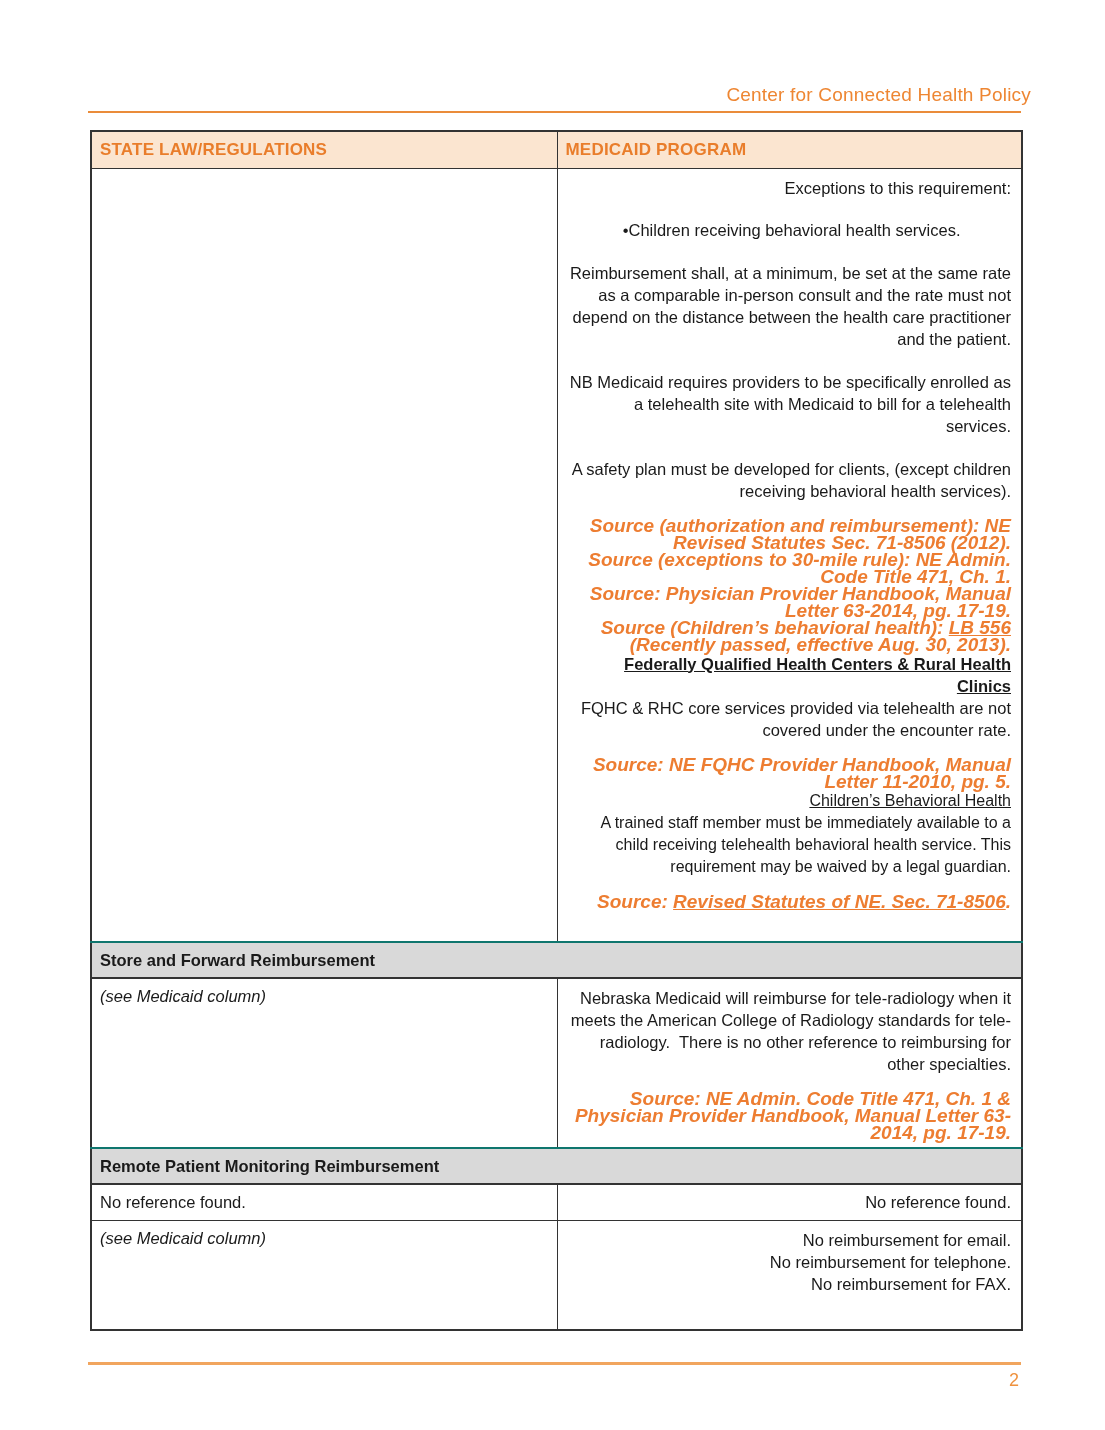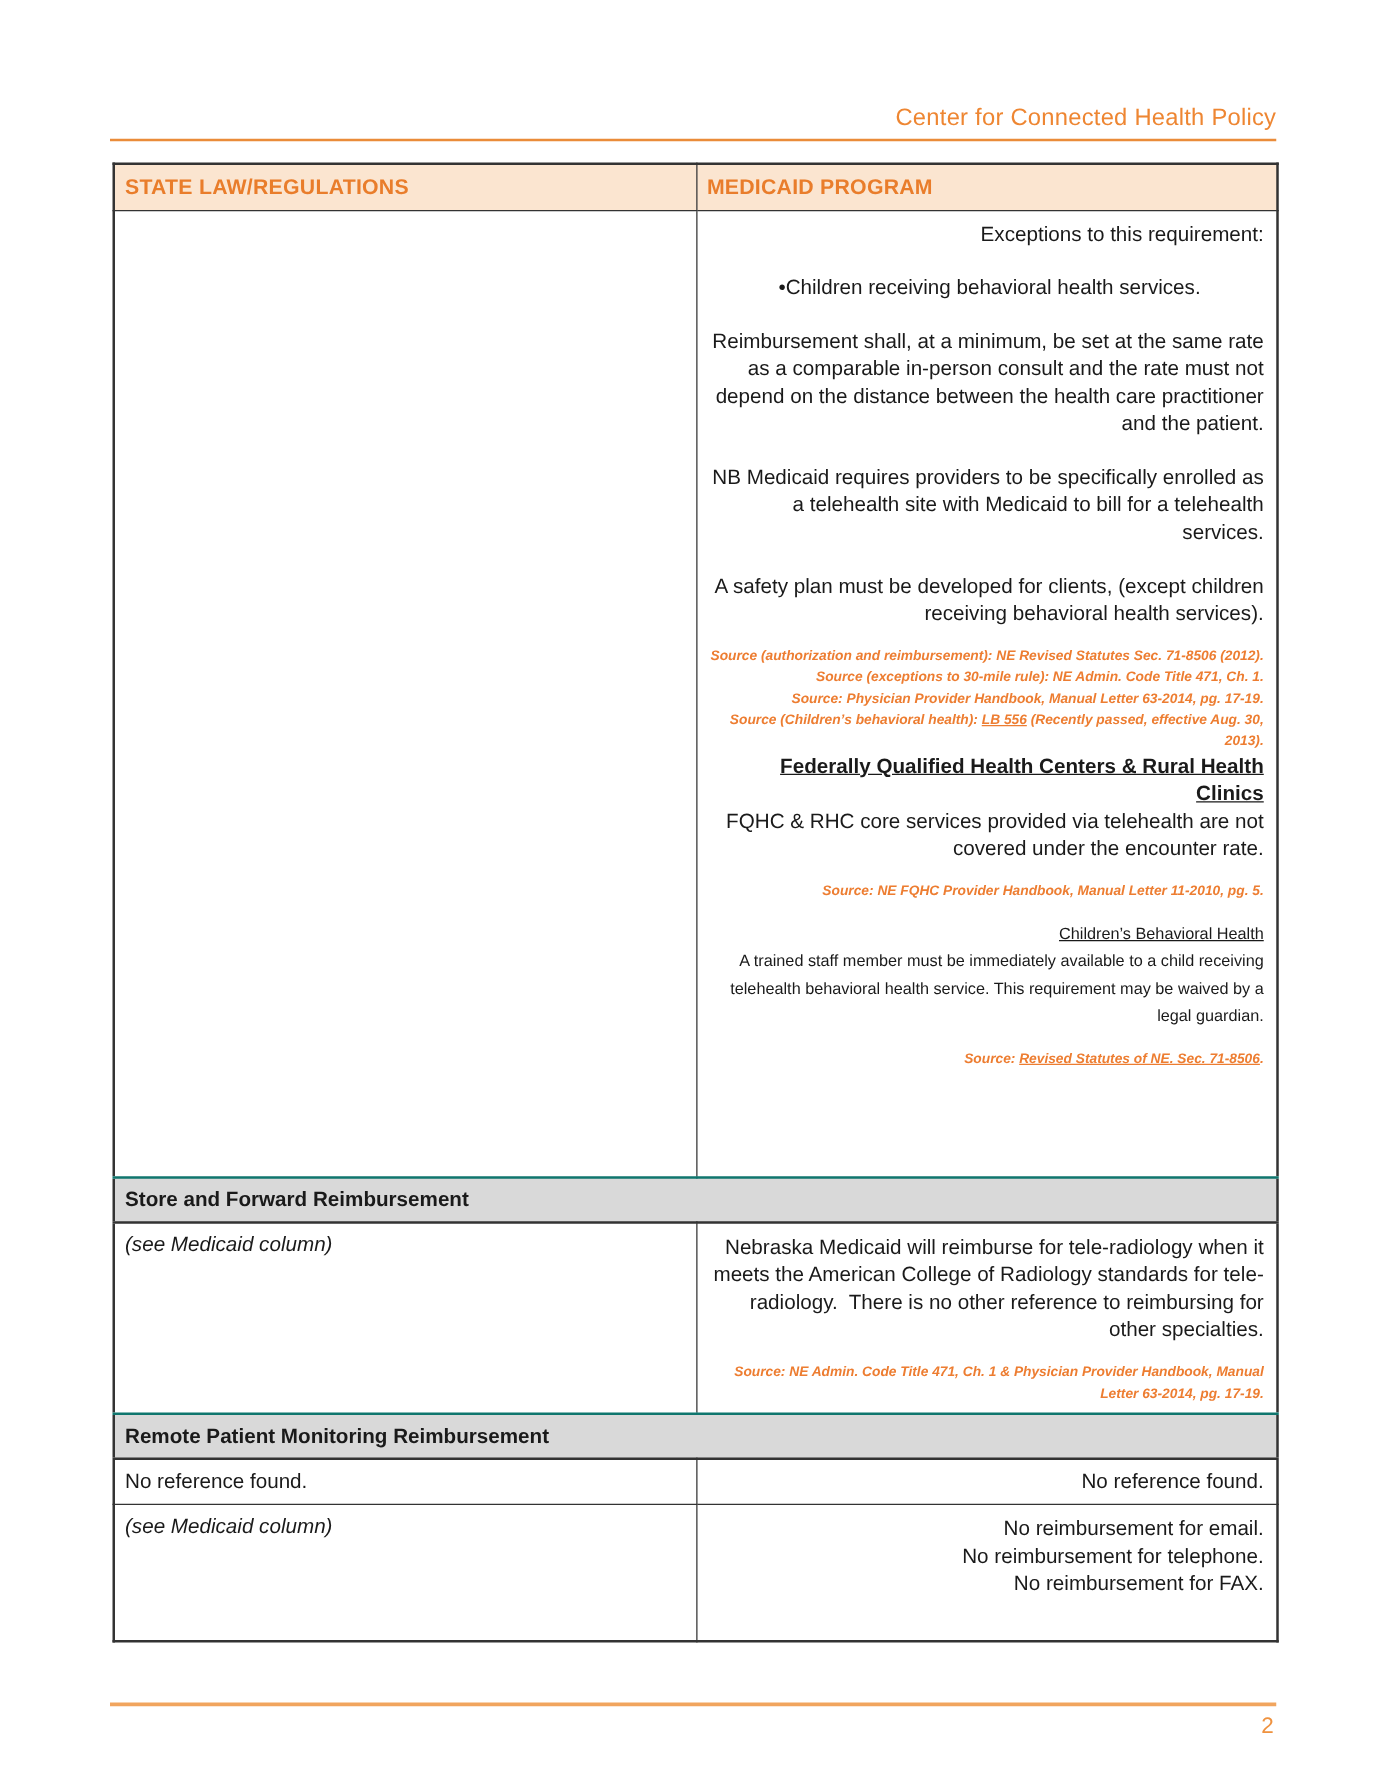--- a/index.html
+++ b/index.html
@@ -2,21 +2,21 @@
 <html><head>
 <meta charset="utf-8">
 <style>
   * { margin:0; padding:0; box-sizing:border-box; }
   html,body { background:#ffffff; }
   .page {
     position:relative; width:1105px; height:1430px; background:#ffffff;
     font-family:"Liberation Sans","DejaVu Sans",sans-serif; color:#1a1a1a;
   }
   .header-title {
-    position:absolute; top:84px; right:84px;
+    position:absolute; top:84px; right:74px;
     font-size:19px; color:#ee8632; letter-spacing:0.2px;
   }
   .header-rule {
     position:absolute; top:111px; left:88px; width:933px; height:2px;
     background:#ea8c3a;
   }
   table.policy-table {
     position:absolute; top:130px; left:90px; width:933px;
     border-collapse:collapse; table-layout:fixed;
   }
@@ -37,29 +37,29 @@
   td.cell { padding:6px 10px 6px 9px; font-size:16.5px; line-height:22px;text-align:right; }
   td.cell-left { padding:6px 10px 6px 8px; font-size:16.5px; line-height:22px;margin-top:40px; }
   .italic { font-style:italic; }
   .p-body { font-size:16.5px; line-height:22px; margin-top:21px; white-space:pre-wrap; }
   .p-first { margin-top:2px; }
   .bullet-row { display:flex; margin:20px 0 0 30px; font-size:16.5px; line-height:22px; }
   .bullet-glyph { width:32px; flex:0 0 32px; }
   .src-block { margin-top:15px; }
   .src {
     color:#ed7d31; font-weight:bold; font-style:italic;
-    font-size:11px; line-height:17px;
+    font-size:19px; line-height:17px;
   }
   .u-link { text-decoration:underline; cursor:pointer; }
   .h-bold-u {
     margin-top:0; font-weight:bold; text-decoration:underline;
     font-size:16.5px; line-height:22px;
   }
   .h-u { text-decoration:underline; }
-  .blk { margin-top:14px; font-size:13px; line-height:22px; }
+  .blk { font-size:16px; line-height:22px; }
   .line { font-size:16.5px; line-height:22px; }
   .footer-rule {
     position:absolute; top:1362px; left:88px; width:933px; height:3px;
     background:#f1a55e;
   }
   .page-number {
     position:absolute; top:1370px; right:86px;
     font-size:18px; color:#ef923f;
   }
 </style>

